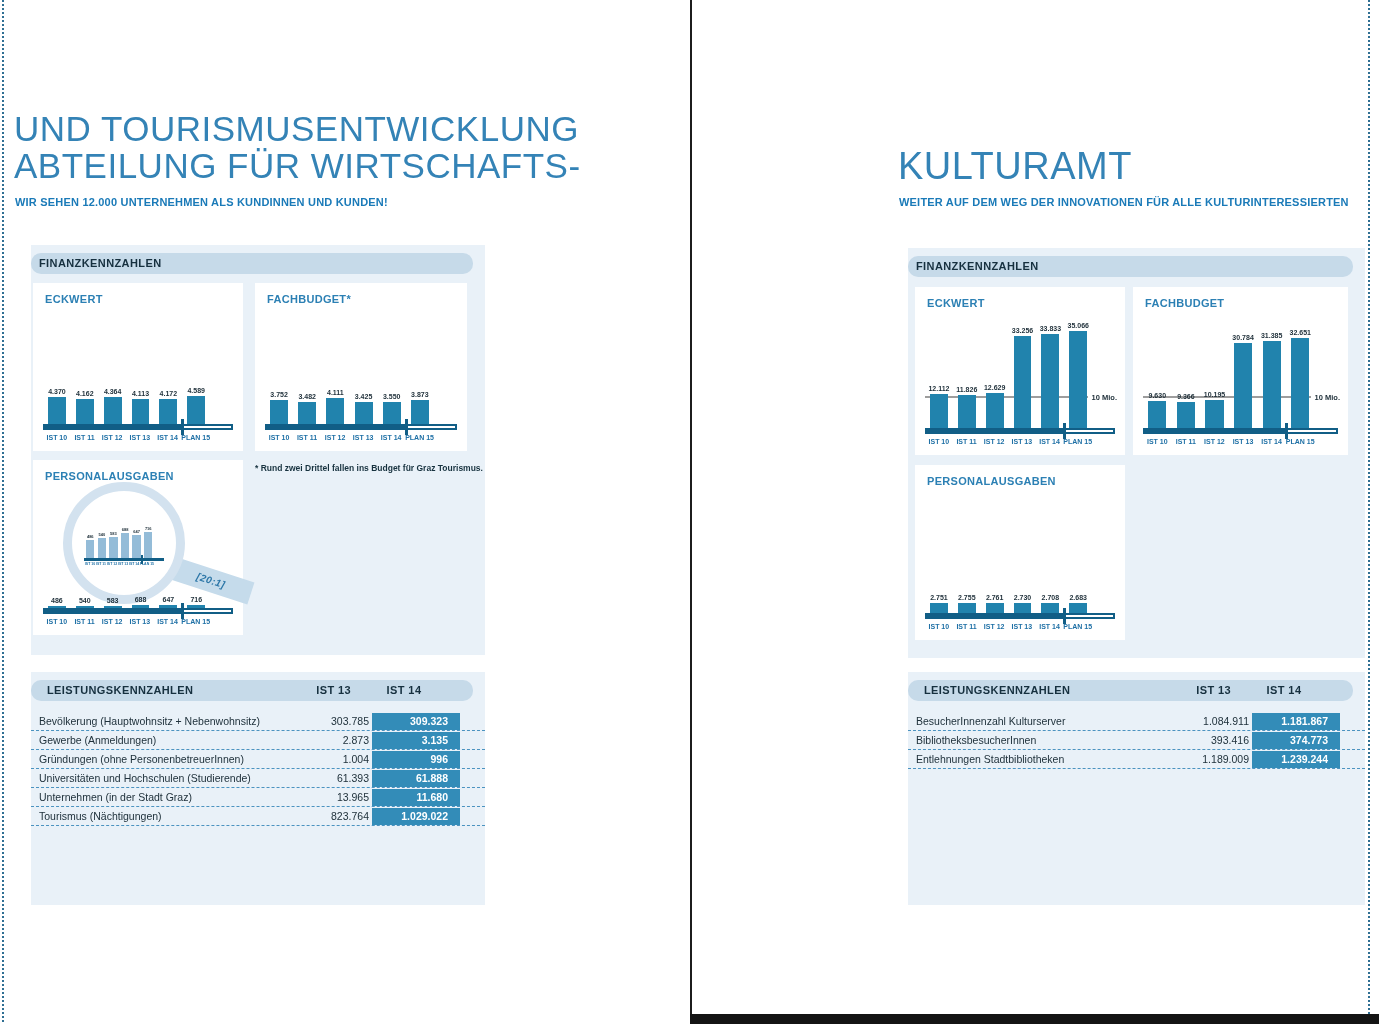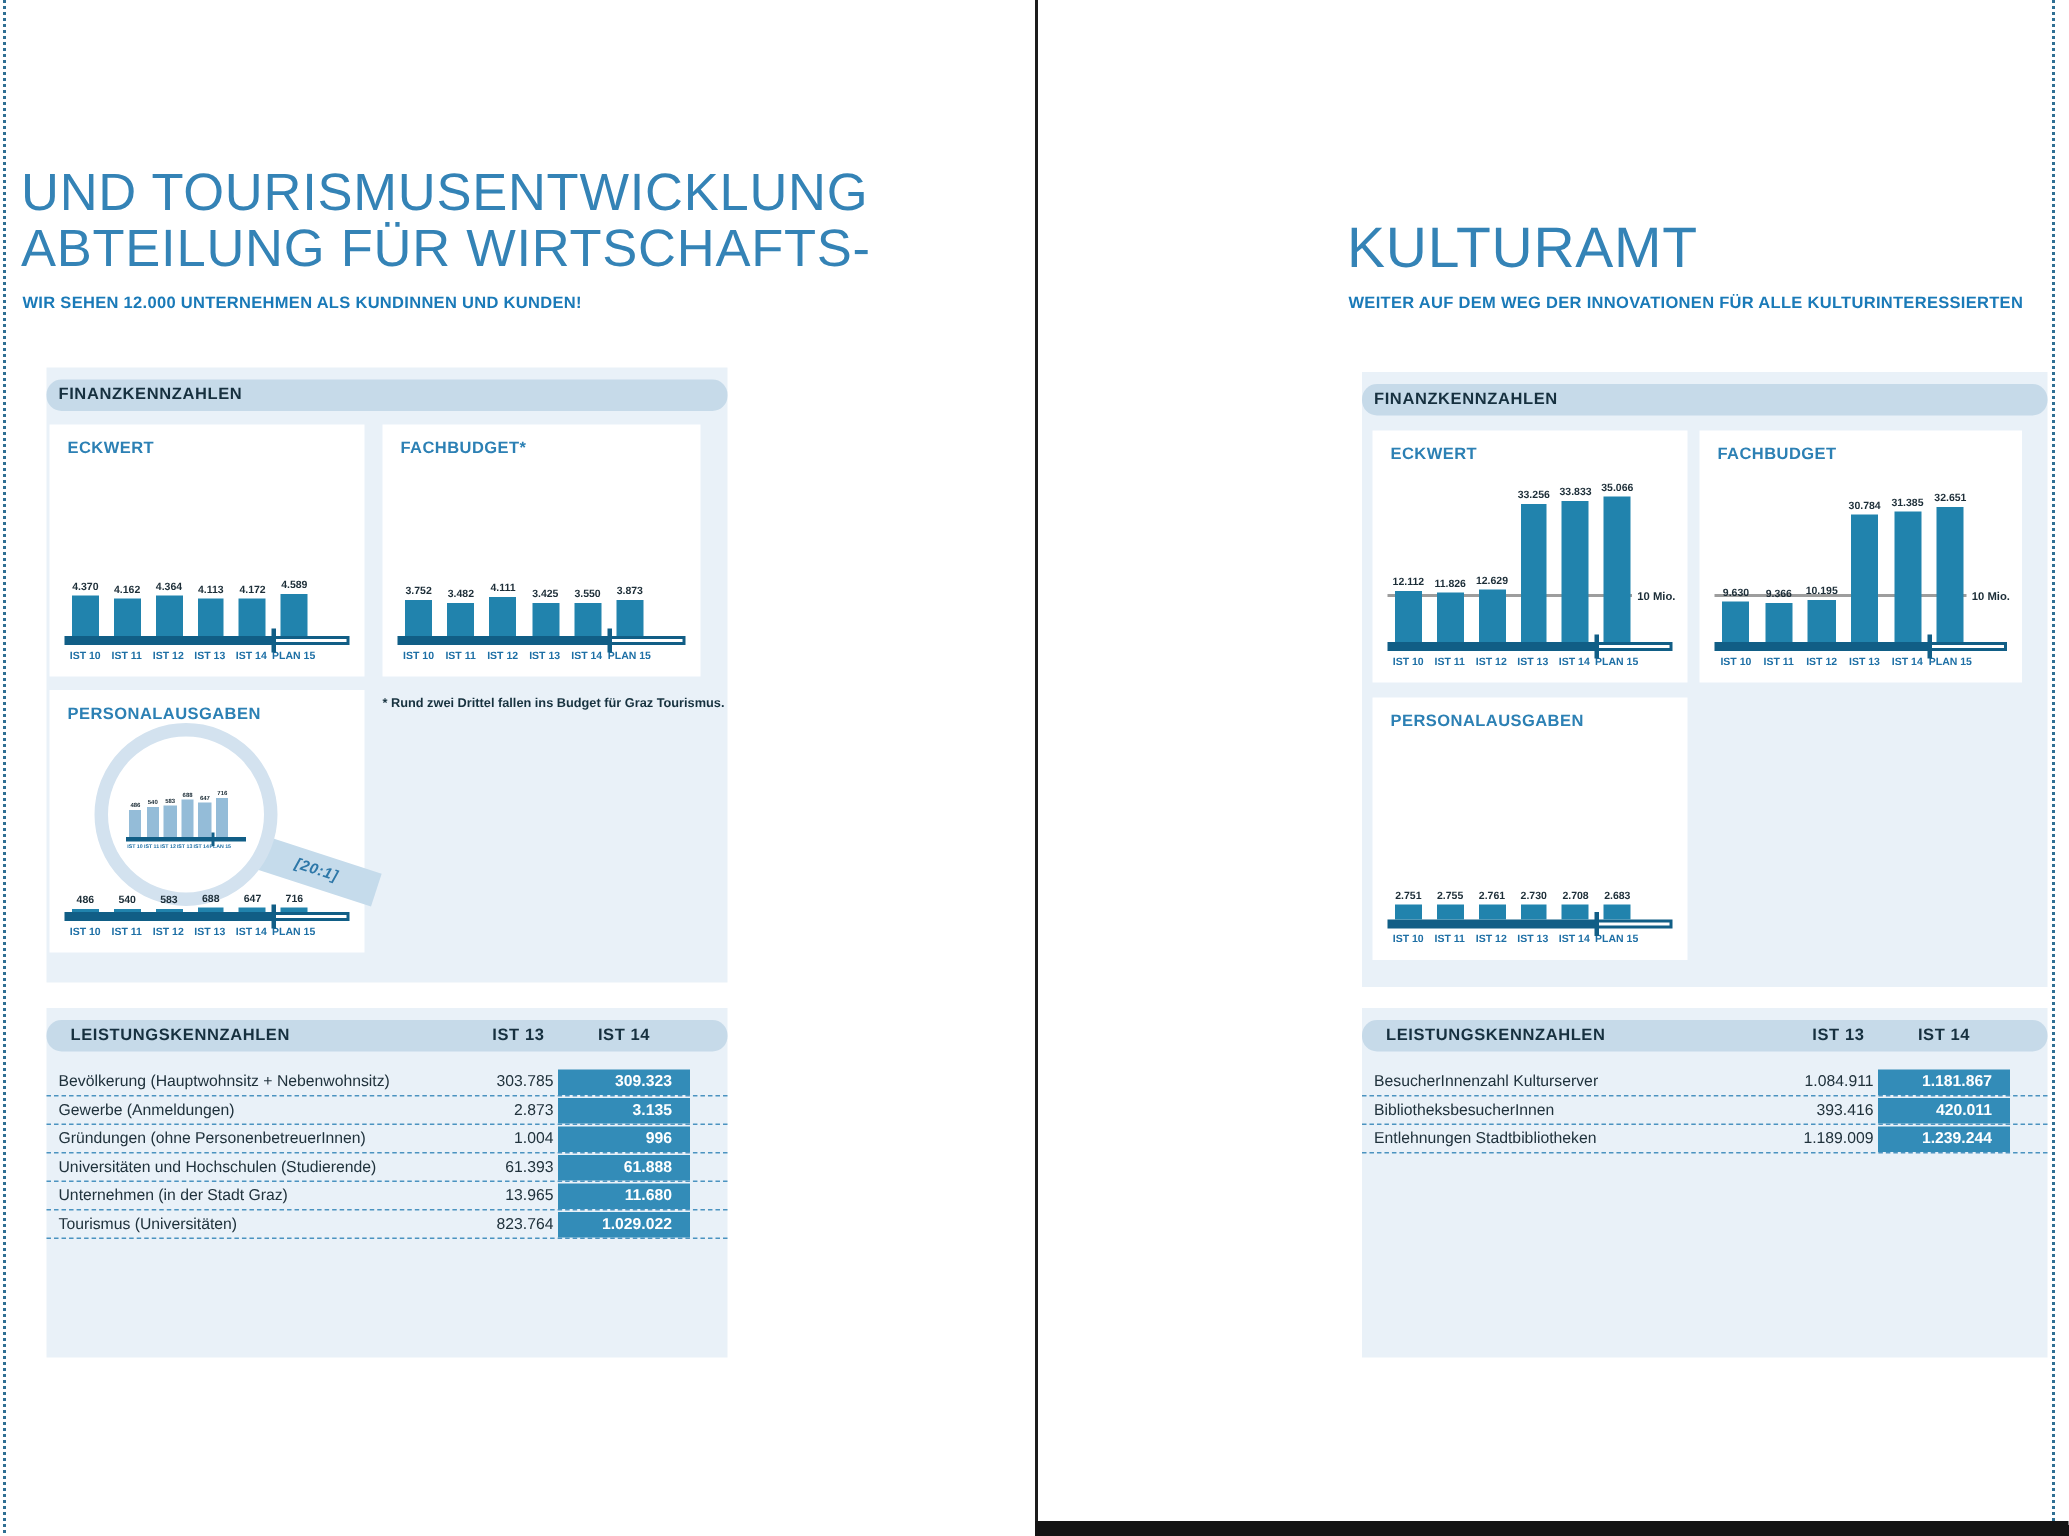--- a/index.html
+++ b/index.html
@@ -17,21 +17,21 @@
 
   .page{position:absolute;top:0;height:1024px;}
   #page-left{left:0;width:690px;}
   #page-right{left:692px;width:687px;}
 
   .page-title{position:absolute;color:#3483b6;font-size:35px;line-height:37px;
     letter-spacing:.5px;font-weight:400;}
   .page-subtitle{position:absolute;color:#1a7ab8;font-size:11px;font-weight:bold;letter-spacing:.2px;}
 
   .sec{position:absolute;background:#e9f1f8;}
-  .band{position:absolute;left:0;right:0;top:8px;height:21px;line-height:21px;
+  .band{position:absolute;left:0;right:12px;top:8px;height:21px;line-height:21px;
     background:#c6dae9;font-size:11px;font-weight:bold;color:#16303f;letter-spacing:.4px;border-radius:10px;}
   .band .b-label{padding-left:8px;}
   .grid{display:grid;grid-template-columns:1fr 88px 88px;column-gap:3px;padding-right:25px;}
   .b-c13{text-align:right;padding-right:6px;}
   .b-c14{text-align:center;}
 
   .chart-card{position:absolute;background:#ffffff;padding:10px 12px;box-sizing:border-box;}
   .chart-title{font-size:11px;font-weight:bold;color:#2c80b4;letter-spacing:.3px;}
 
   
@@ -308,21 +308,21 @@
         <span class="c-label">Universitäten und Hochschulen (Studierende)</span>
         <span class="c13">61.393</span>
         <span class="c14">61.888</span>
       </div>
       <div class="t-row grid">
         <span class="c-label">Unternehmen (in der Stadt Graz)</span>
         <span class="c13">13.965</span>
         <span class="c14">11.680</span>
       </div>
       <div class="t-row grid">
-        <span class="c-label">Tourismus (Universitäten)</span>
+        <span class="c-label">Tourismus (Nächtigungen)</span>
         <span class="c13">823.764</span>
         <span class="c14">1.029.022</span>
       </div>
     </div>
   </div>
 </div>
 
 <div class="page" id="page-right">
 
   <div class="page-title" style="left:206px;top:146px;font-size:38px;line-height:40px;">
@@ -483,21 +483,21 @@
     </div>
     <div class="table">
       <div class="t-row grid">
         <span class="c-label">BesucherInnenzahl Kulturserver</span>
         <span class="c13">1.084.911</span>
         <span class="c14">1.181.867</span>
       </div>
       <div class="t-row grid">
         <span class="c-label">BibliotheksbesucherInnen</span>
         <span class="c13">393.416</span>
-        <span class="c14">420.011</span>
+        <span class="c14">374.773</span>
       </div>
       <div class="t-row grid">
         <span class="c-label">Entlehnungen Stadtbibliotheken</span>
         <span class="c13">1.189.009</span>
         <span class="c14">1.239.244</span>
       </div>
     </div>
   </div>
 </div>
 

